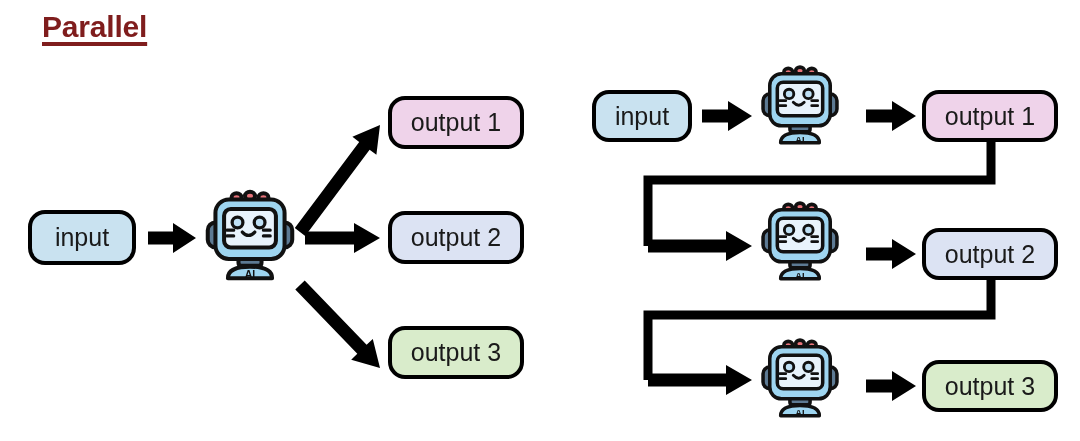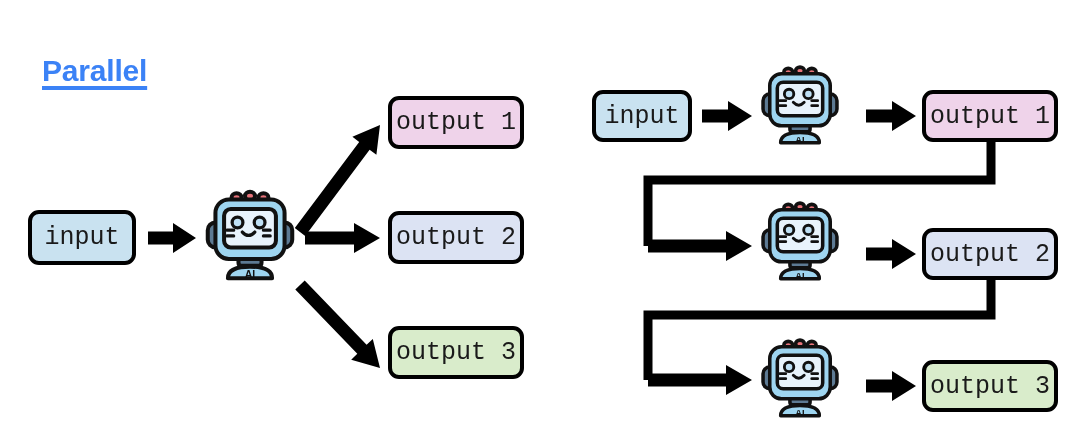--- a/index.html
+++ b/index.html
@@ -15,37 +15,36 @@
     width: 1080px;
     height: 441px;
     background: #ffffff;
     overflow: hidden;
   }
   .panel-title {
     position: absolute;
     font-family: "Liberation Sans", sans-serif;
     font-weight: bold;
     font-size: 30px;
-    color: #3b82f6;
+    color: #7f1d1d;
     text-decoration: underline;
     text-underline-offset: 5px;
     text-decoration-thickness: 4px;
     letter-spacing: -0.2px;
     white-space: nowrap;
-    margin-top: 44px;
   }
   .node-box {
     position: absolute;
     box-sizing: border-box;
     border: 4px solid #000000;
-    border-radius: 11px;
+    border-radius: 17px;
     display: flex;
     align-items: center;
     justify-content: center;
-    font-family: Liberation Mono, monospace;
+    font-family: Liberation Sans, sans-serif;
     font-size: 25px;
     color: #1a1a1a;
     white-space: nowrap;
   }
   .robot {
     position: absolute;
   }
   .svg-layer {
     position: absolute;
     left: 0;

